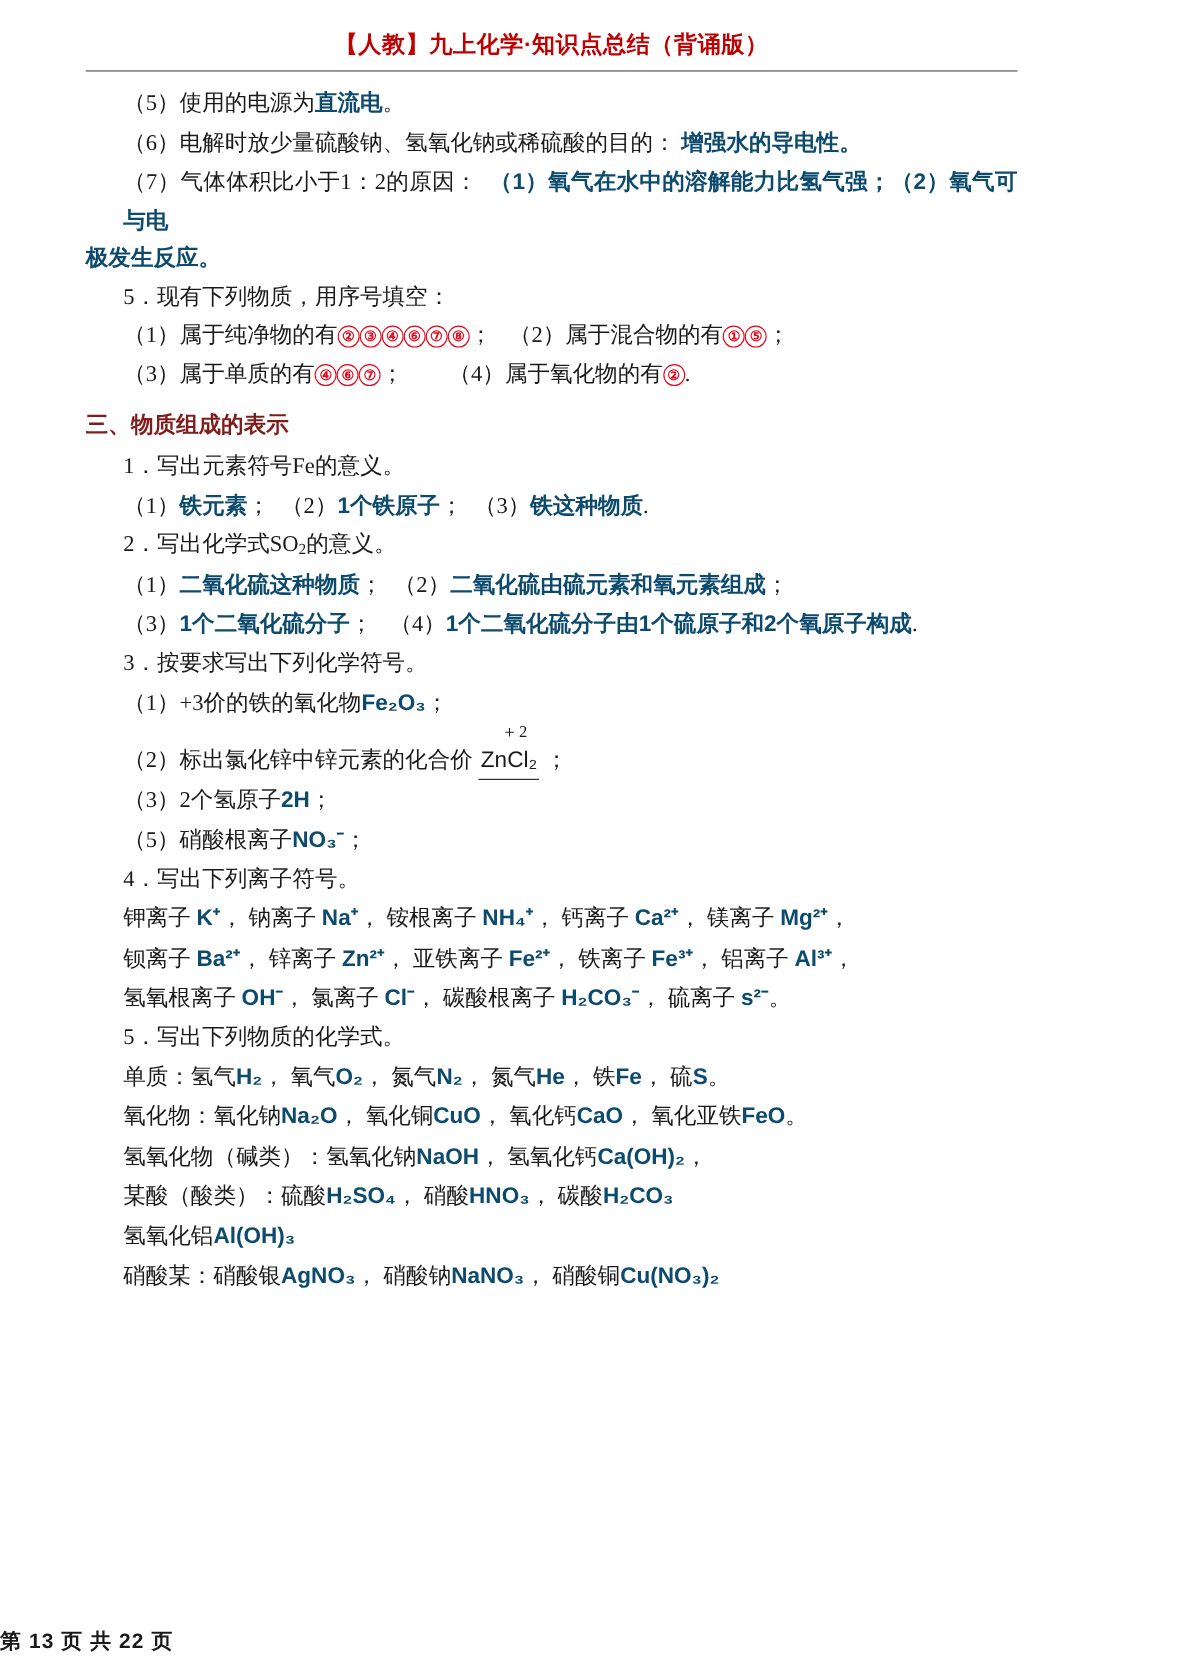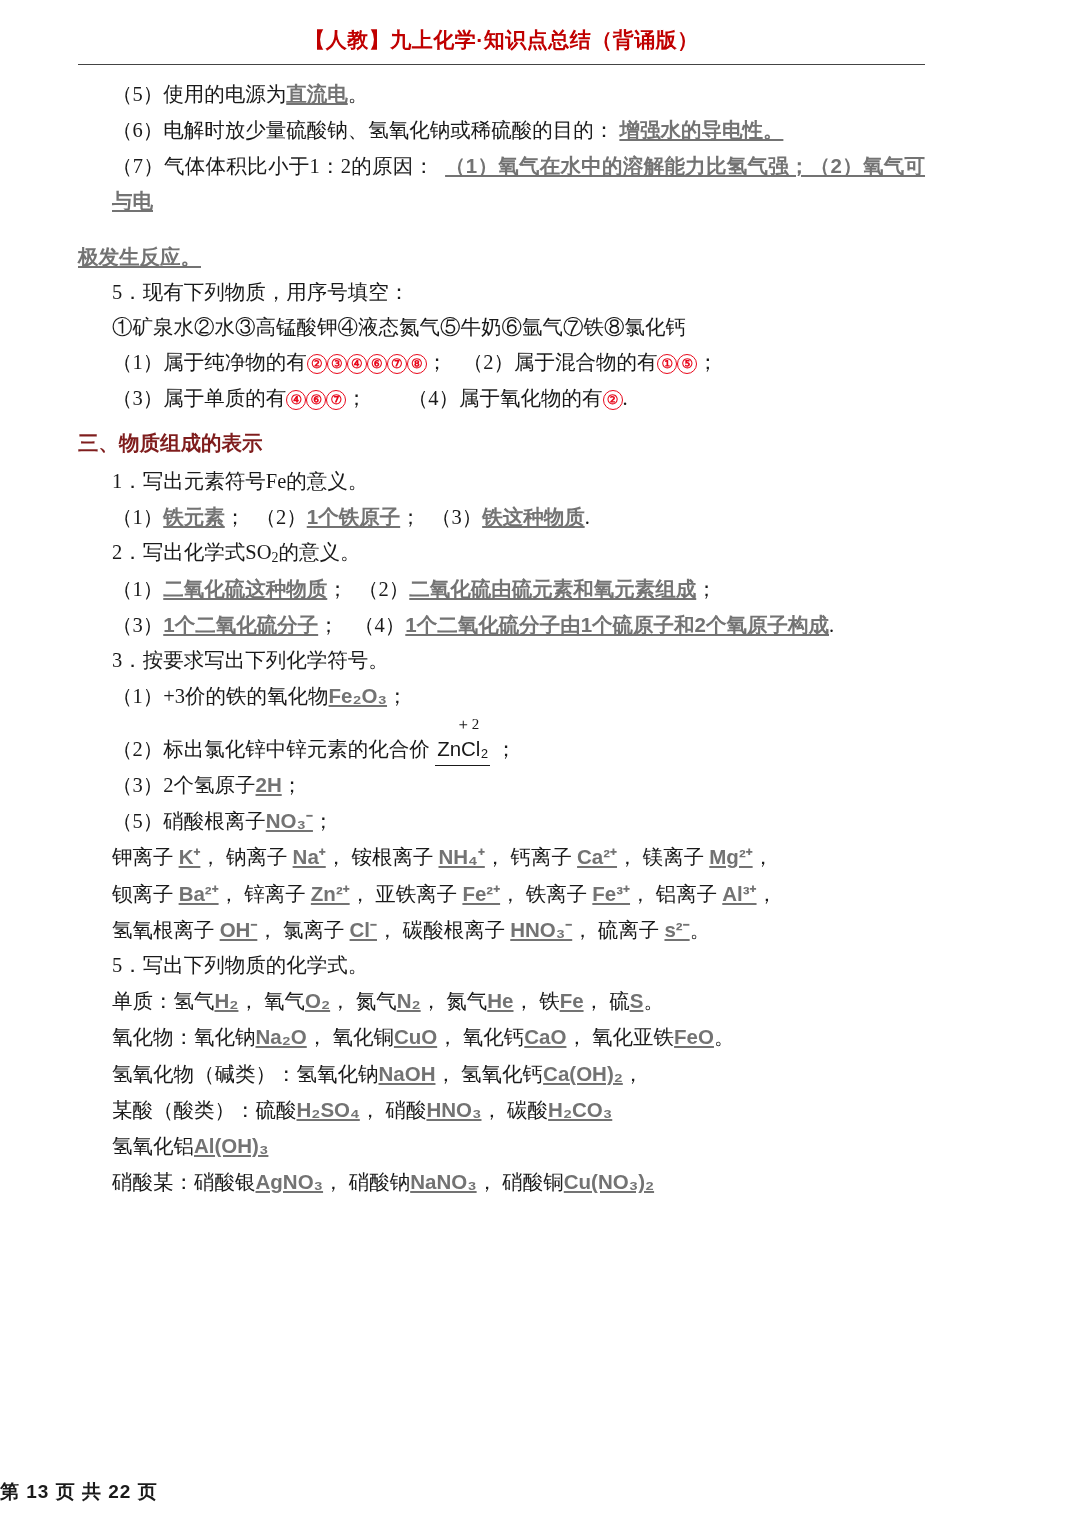--- a/index.html
+++ b/index.html
@@ -34,25 +34,24 @@
     border-bottom: 1.5px solid #444;
     margin: 0 0 12px 0;
   }
   .line {
     font-size: 20.5px;
     line-height: 1.62;
     margin: 0 0 2px 0;
     text-align: justify;
   }
   .indent1 { text-indent: 0; padding-left: 34px; }
-  .indent0 { padding-left: 0; margin-top: 22px; }
+  .indent0 { padding-left: 0; }
   .red {
-    color: #737373;
-    font-weight: bold;
-    text-decoration: underline;
+    color: #0c4a6e;
+    font-weight: bold;
     font-family: "Liberation Sans", sans-serif;
   }
   .sec {
     font-family: "Liberation Sans", sans-serif;
     font-weight: bold;
     font-size: 20.5px;
     color: #7f1d1d;
     margin: 14px 0 8px 0;
     padding-left: 0;
   }
@@ -124,21 +123,20 @@
   </p>
 
   <p class="line indent1 tight">
     <span>（7）气体体积比小于1：2的原因：</span>&nbsp;&nbsp;<span class="red">（1）氧气在水中的溶解能力比氢气强；（2）氧气可与电</span>
   </p>
   <p class="line indent0">
     <span class="red">极发生反应。</span>
   </p>
 
   <p class="line indent1">5．现有下列物质，用序号填空：</p>
-  <p class="line indent1">①矿泉水②水③高锰酸钾④液态氮气⑤牛奶⑥氩气⑦铁⑧氯化钙</p>
 
   <p class="line indent1">
     <span>（1）属于纯净物的有</span><span><span class="circnum">②</span><span class="circnum">③</span><span class="circnum">④</span><span class="circnum">⑥</span><span class="circnum">⑦</span><span class="circnum">⑧</span></span><span>；</span>&nbsp;&nbsp;&nbsp;<span>（2）属于混合物的有</span><span><span class="circnum">①</span><span class="circnum">⑤</span></span><span>；</span>
   </p>
 
   <p class="line indent1">
     <span>（3）属于单质的有</span><span><span class="circnum">④</span><span class="circnum">⑥</span><span class="circnum">⑦</span></span><span>；</span>&nbsp;&nbsp;&nbsp;&nbsp;&nbsp;&nbsp;&nbsp;&nbsp;<span>（4）属于氧化物的有</span><span><span class="circnum">②</span></span><span>.</span>
   </p>
 
   <div class="sec">三、物质组成的表示</div>
@@ -165,41 +163,42 @@
   <p class="line indent1" style="margin-top:18px;">
     <span>（2）标出氯化锌中锌元素的化合价</span><span class="valence-wrap"><span class="valence-top">＋2</span><span class="valence-body sym">ZnCl₂</span></span><span>；</span>
   </p>
   <p class="line indent1">
     <span>（3）2个氢原子</span><span class="red">2H</span><span>；</span>
   </p>
   <p class="line indent1">
     <span>（5）硝酸根离子</span><span class="red">NO₃⁻</span><span>；</span>
   </p>
 
+  <p class="line indent1">4．写出下列离子符号。</p>
 
   <p class="line indent1">
     <span>钾离子 </span><span class="red">K⁺</span><span>，</span>
     <span>钠离子 </span><span class="red">Na⁺</span><span>，</span>
     <span>铵根离子 </span><span class="red">NH₄⁺</span><span>，</span>
     <span>钙离子 </span><span class="red">Ca²⁺</span><span>，</span>
     <span>镁离子 </span><span class="red">Mg²⁺</span><span>，</span>
   </p>
 
   <p class="line indent1">
     <span>钡离子 </span><span class="red">Ba²⁺</span><span>，</span>
     <span>锌离子 </span><span class="red">Zn²⁺</span><span>，</span>
     <span>亚铁离子 </span><span class="red">Fe²⁺</span><span>，</span>
     <span>铁离子 </span><span class="red">Fe³⁺</span><span>，</span>
     <span>铝离子 </span><span class="red">Al³⁺</span><span>，</span>
   </p>
 
   <p class="line indent1">
     <span>氢氧根离子 </span><span class="red">OH⁻</span><span>，</span>
     <span>氯离子 </span><span class="red">Cl⁻</span><span>，</span>
-    <span>碳酸根离子 </span><span class="red">HNO₃⁻</span><span>，</span>
+    <span>碳酸根离子 </span><span class="red">H₂CO₃⁻</span><span>，</span>
     <span>硫离子 </span><span class="red">s²⁻</span><span>。</span>
   </p>
 
   <p class="line indent1">5．写出下列物质的化学式。</p>
 
   <p class="line indent1">
     <span>单质：</span><span>氢气</span><span class="red">H₂</span><span>，</span>
     <span>氧气</span><span class="red">O₂</span><span>，</span>
     <span>氮气</span><span class="red">N₂</span><span>，</span>
     <span>氮气</span><span class="red">He</span><span>，</span>

